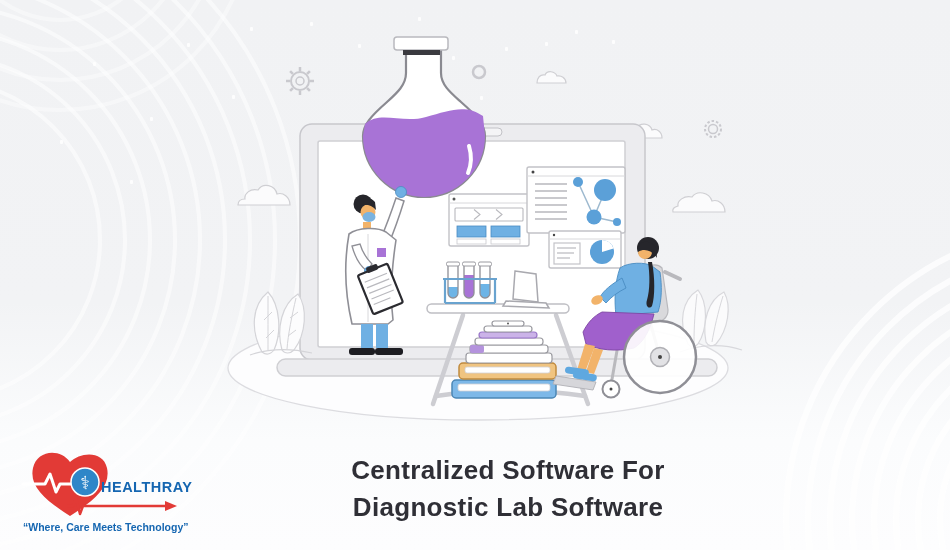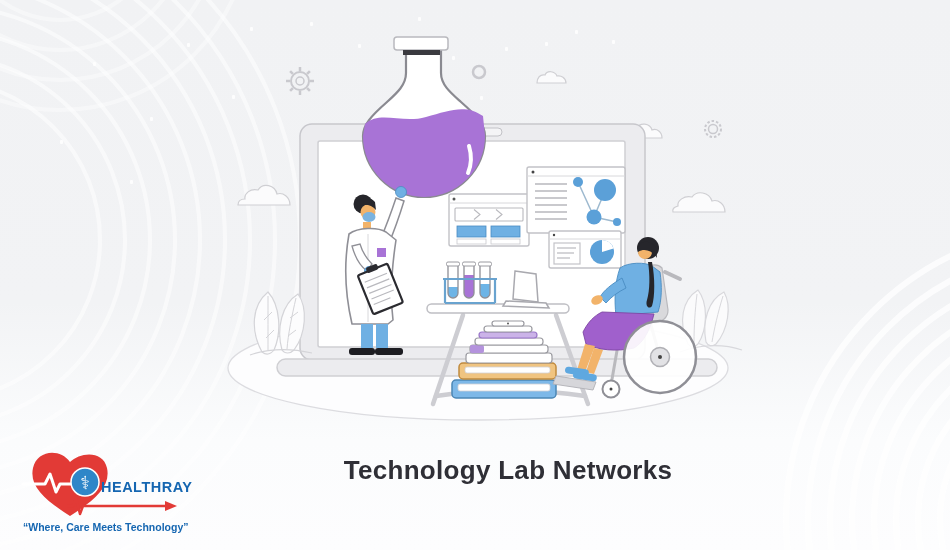--- a/index.html
+++ b/index.html
@@ -287,21 +287,22 @@
       <circle cx="660" cy="357" r="36" fill="#ffffff" fill-opacity="0.92" stroke="#8f8f96" stroke-width="2.5"></circle>
       <circle cx="660" cy="357" r="9.5" fill="#e2e2e5" stroke="#b0b0b5" stroke-width="1.5"></circle>
       <circle cx="660" cy="357" r="2" fill="#444"></circle>
       <circle cx="611" cy="389" r="8.5" fill="#ffffff" stroke="#8f8f96" stroke-width="2"></circle>
       <circle cx="611" cy="389" r="1.5" fill="#444"></circle>
     </g>
   </g>
 </svg>
 
 <div class="headline">
-  <div>Technology Lab Networks</div>
+  <div>Centralized Software For</div>
+  <div>Diagnostic Lab Software</div>
 </div>
 
 <div class="logo">
   <svg width="180" height="105" viewBox="0 0 180 105">
     <g>
       <path d="M55,22 C45,8 22,10 18,28 C14,46 30,60 55,76 C80,60 96,46 92,28 C88,10 65,12 55,22 Z" fill="#e23a36"></path>
       <polyline points="8,44 30,44 35,34 41,52 45,44 62,44" fill="none" stroke="#ffffff" stroke-width="3" stroke-linejoin="round" stroke-linecap="round"></polyline>
     </g>
     <g>
       <circle cx="70" cy="42" r="14" fill="#2f86c8" stroke="#ffffff" stroke-width="1.5"></circle>

